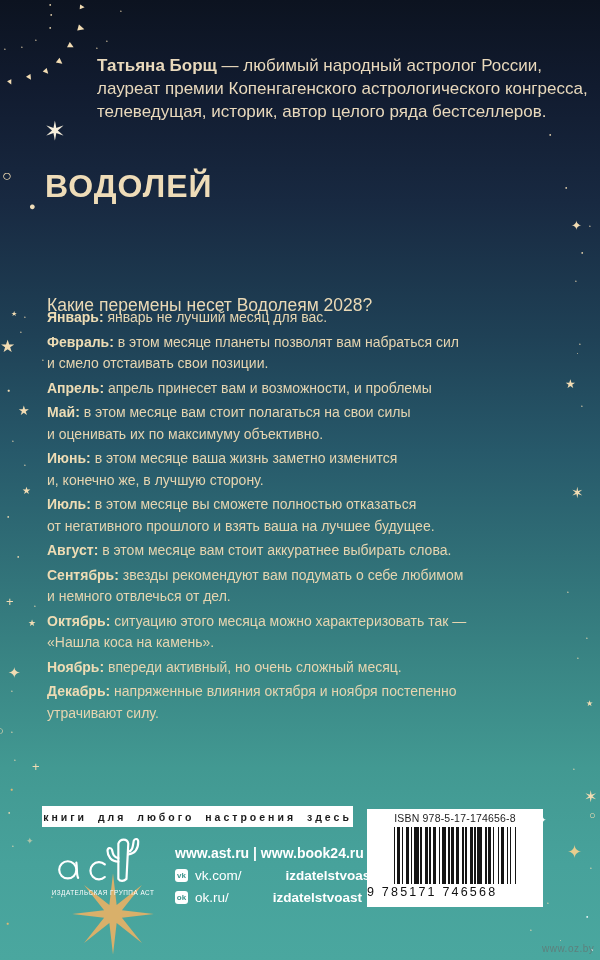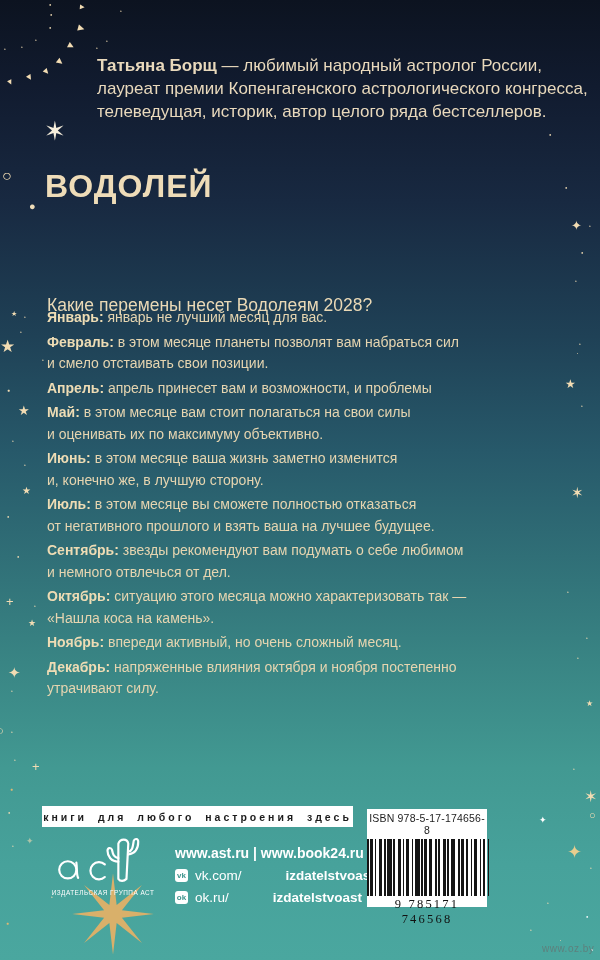--- a/index.html
+++ b/index.html
@@ -44,28 +44,28 @@
   .links .sites{font-size:14px;font-weight:700;}
   .link-row{margin-top:7px;font-size:13.5px;display:flex;align-items:center;}
   .link-row .bold{font-weight:700;padding-left:44px;}
   .sm-icon{display:inline-block;width:13px;height:13px;background:#fff;
     border-radius:3px;margin-right:7px;text-align:center;flex:0 0 auto;}
   .sm-icon::after{display:block;font-size:8px;font-weight:700;line-height:13px;
     color:#3f958e;font-family:"Liberation Sans",sans-serif;}
   .vk-icon::after{content:"vk";}
   .ok-icon::after{content:"ok";}
 
-  .barcode-box{position:absolute;left:367px;top:809px;width:120px;height:98px;
+  .barcode-box{position:absolute;left:367px;top:809px;width:176px;height:98px;
     background:#fff;box-sizing:border-box;padding-top:3px;}
   .isbn{text-align:center;font-size:10.5px;color:#1d1d1d;letter-spacing:.2px;}
   .bars{display:flex;height:57px;margin:3px auto 0;width:max-content;}
   .bc-bar{background:#151515;height:100%;}
   .bc-gap{background:transparent;height:100%;}
-  .digits{text-align:center;font-size:12.5px;letter-spacing:2.2px;color:#111;
-    margin-top:1px;font-family:Liberation Serif, serif;}
+  .digits{text-align:left;font-size:12.5px;letter-spacing:2.2px;color:#111;
+    margin-top:1px;font-family:Liberation Sans, sans-serif;}
 
   .watermark{position:absolute;left:542px;top:943px;font-size:10px;
     color:#5d807d;letter-spacing:.5px;}
 
   .starburst{position:absolute;left:70px;top:868px;}
 </style>
 </head>
 <body>
 
 <div class="cover">
@@ -162,20 +162,21 @@
       <div class="month-item"><span class="month-label">Январь:</span><span class="month-text"> январь не лучший месяц для вас.</span></div>
       <div class="month-item"><span class="month-label">Февраль:</span><span class="month-text"> в этом месяце планеты позволят вам набраться сил
 и смело отстаивать свои позиции.</span></div>
       <div class="month-item"><span class="month-label">Апрель:</span><span class="month-text"> апрель принесет вам и возможности, и проблемы</span></div>
       <div class="month-item"><span class="month-label">Май:</span><span class="month-text"> в этом месяце вам стоит полагаться на свои силы
 и оценивать их по максимуму объективно.</span></div>
       <div class="month-item"><span class="month-label">Июнь:</span><span class="month-text"> в этом месяце ваша жизнь заметно изменится
 и, конечно же, в лучшую сторону.</span></div>
       <div class="month-item"><span class="month-label">Июль:</span><span class="month-text"> в этом месяце вы сможете полностью отказаться
 от негативного прошлого и взять ваша на лучшее будущее.</span></div>
+      <div class="month-item"><span class="month-label">Август:</span><span class="month-text"> в этом месяце вам стоит аккуратнее выбирать слова.</span></div>
       <div class="month-item"><span class="month-label">Сентябрь:</span><span class="month-text"> звезды рекомендуют вам подумать о себе любимом
 и немного отвлечься от дел.</span></div>
       <div class="month-item"><span class="month-label">Октябрь:</span><span class="month-text"> ситуацию этого месяца можно характеризовать так —
 «Нашла коса на камень».</span></div>
       <div class="month-item"><span class="month-label">Ноябрь:</span><span class="month-text"> впереди активный, но очень сложный месяц.</span></div>
       <div class="month-item"><span class="month-label">Декабрь:</span><span class="month-text"> напряженные влияния октября и ноября постепенно
 утрачивают силу.</span></div>
     </div>
 
   <div class="tagline-bar">

